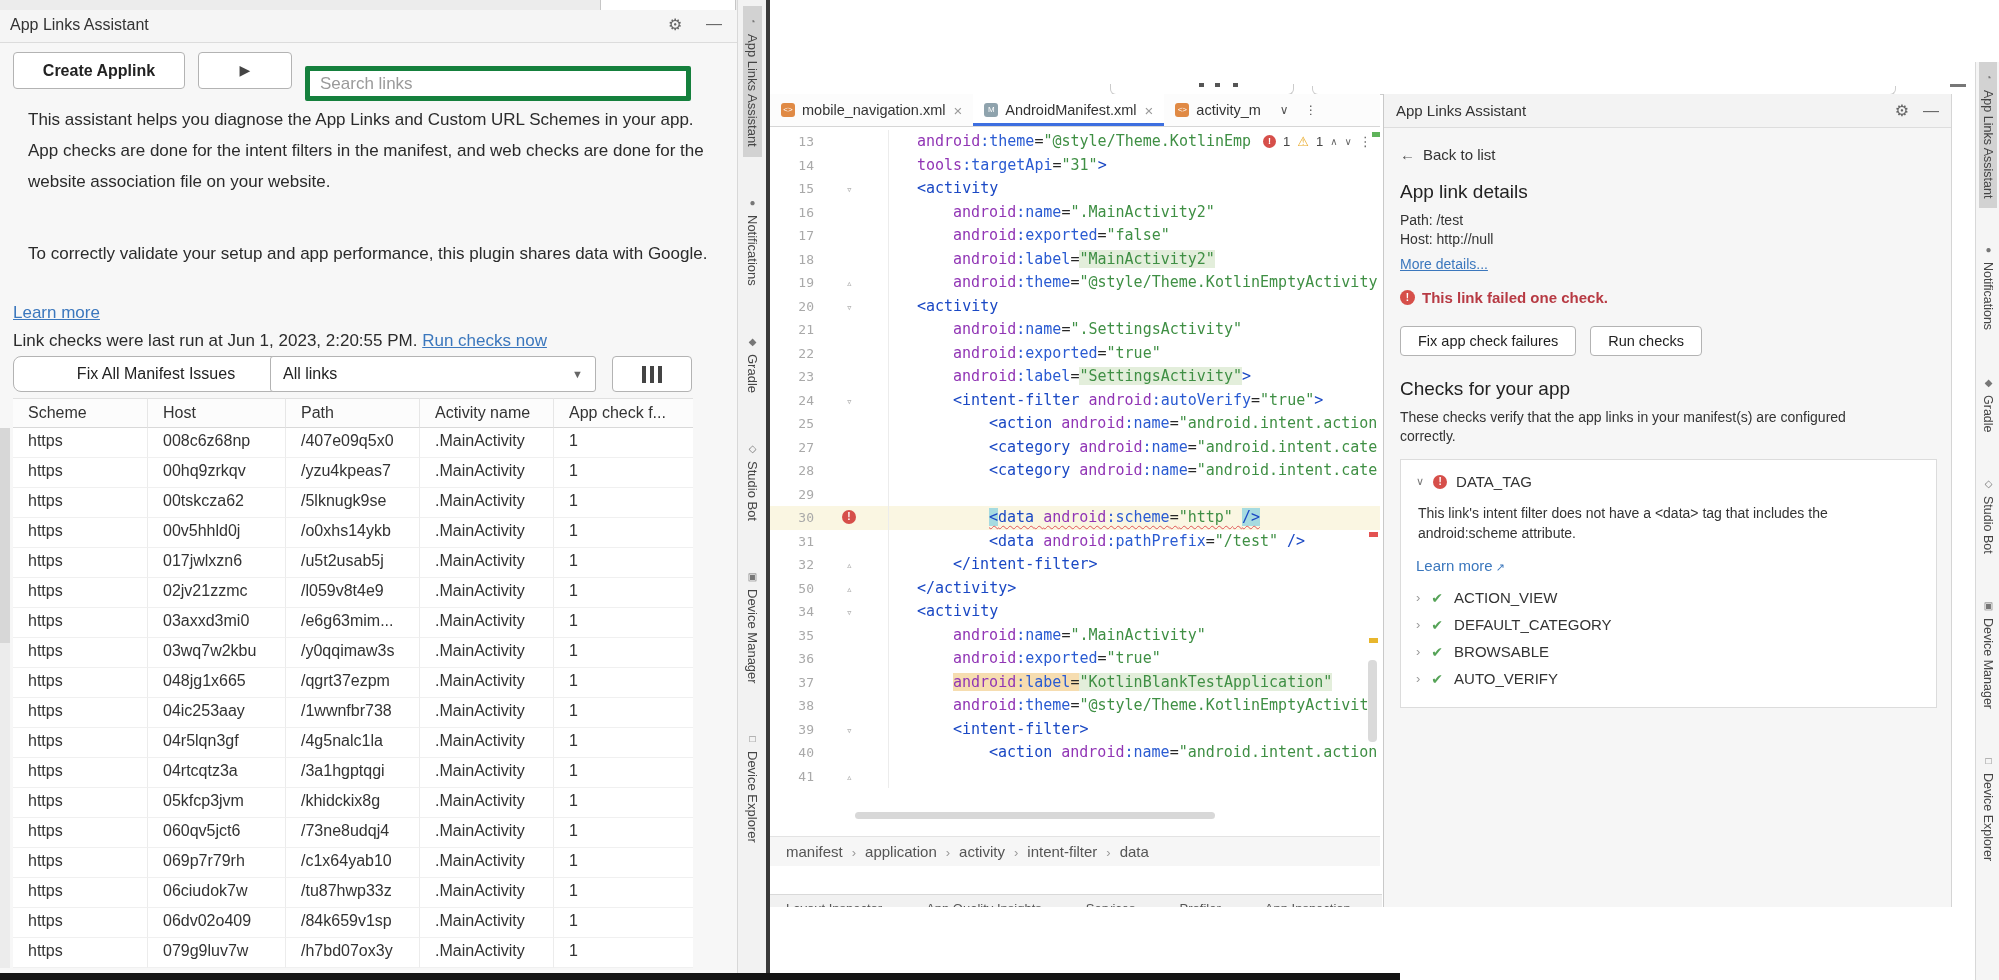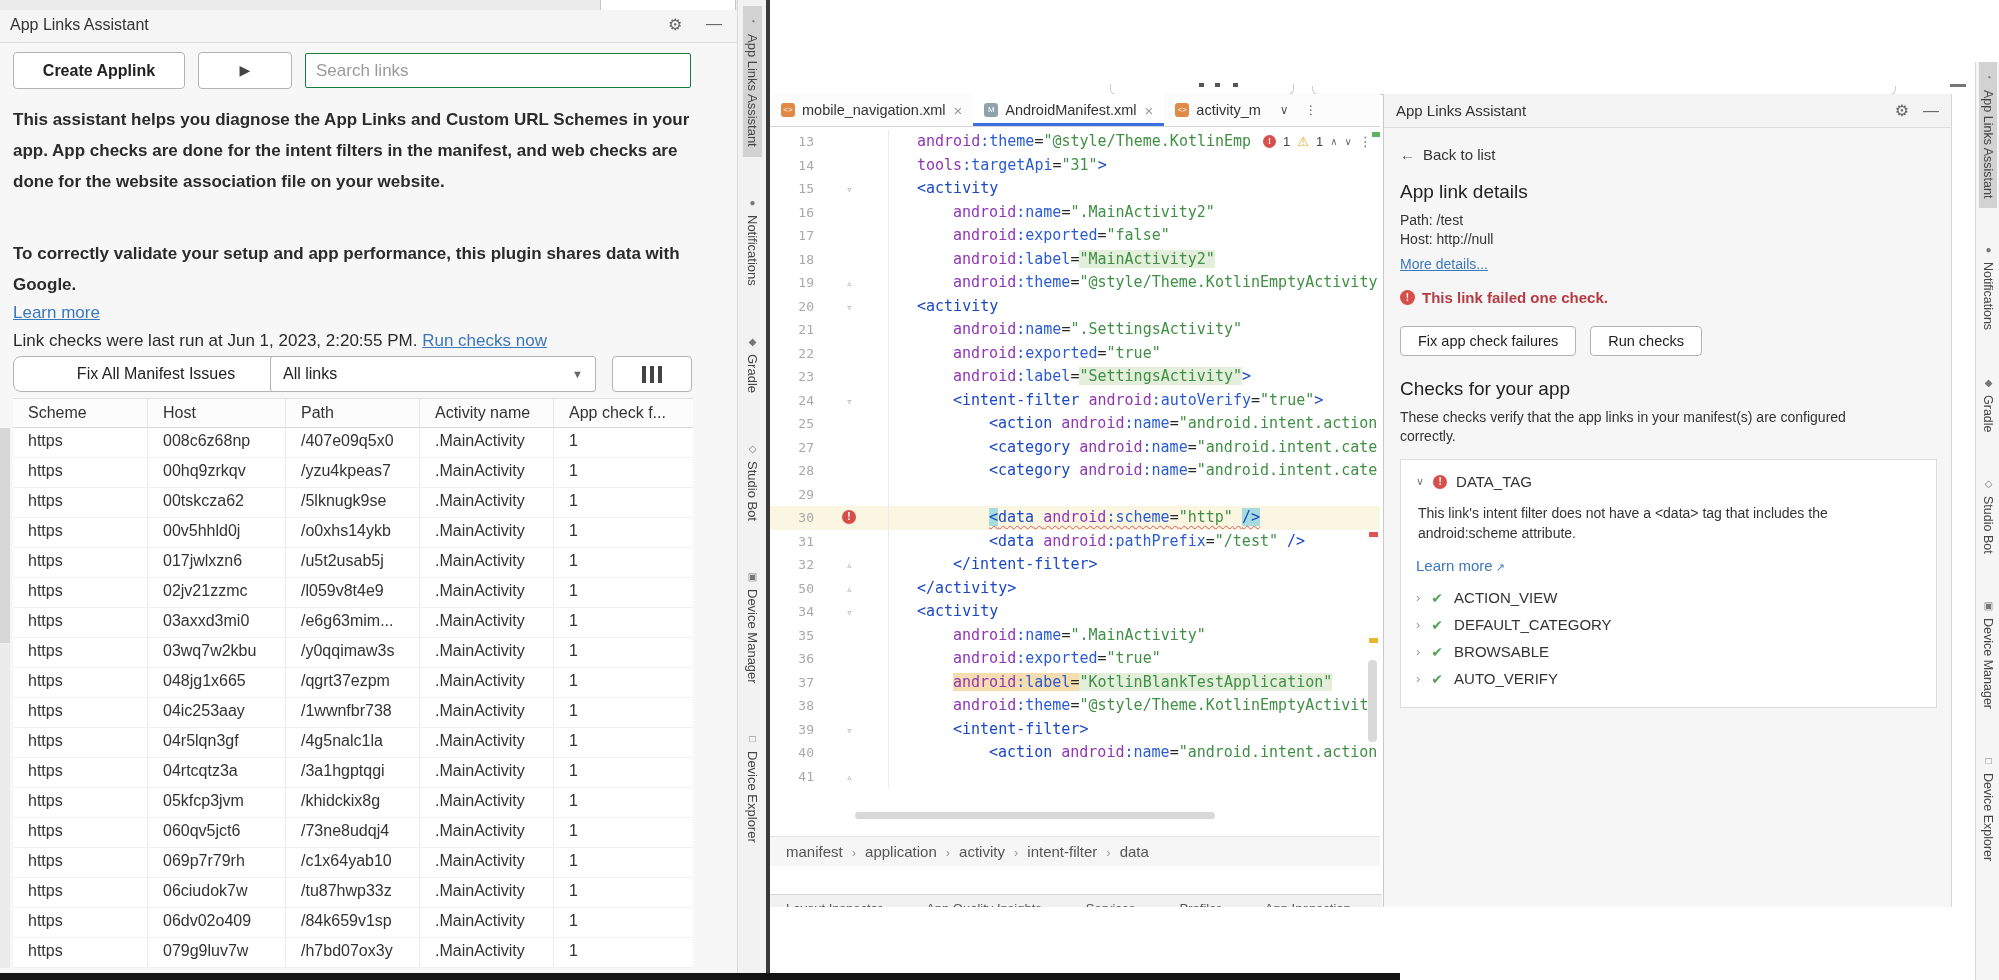--- a/index.html
+++ b/index.html
@@ -12,25 +12,25 @@
   .topbox{position:absolute;left:600px;top:-6px;width:134px;height:18px;background:#fff;border:1px solid #c6c6c6;border-radius:4px;}
   .ltitle{position:absolute;left:0;top:10px;width:737px;height:32px;border-bottom:1px solid #dcdcdc;background:#f5f5f5;}
   .ltitle .t{position:absolute;left:10px;top:6px;font-size:16px;color:#333;}
   .wicon{position:absolute;top:5px;font-size:16px;color:#666;cursor:default;}
   .gearL{left:668px;} .minL{left:706px;}
 
   .btn{box-sizing:border-box;background:#fff;border:1px solid #b3b3b3;border-radius:4px;font-size:16px;color:#222;text-align:center;}
   .createbtn{position:absolute;left:13px;top:52px;width:172px;height:37px;line-height:35px;font-weight:bold;}
   .playbtn{position:absolute;left:198px;top:52px;width:94px;height:37px;line-height:35px;color:#444;font-size:14px;}
   .searchwrap{position:absolute;left:305px;top:53px;width:386px;height:35px;}
-  .searchwrap input{box-sizing:border-box;width:100%;height:100%;border:1px solid #15803d;border-radius:2px;font-size:17px;
-        padding:0 10px;font-family:"Liberation Sans",sans-serif;color:#333;background:#fff;}
+  .searchwrap input{box-sizing:border-box;width:100%;height:100%;border:5px solid #15803d;border-radius:2px;font-size:17px;
+        padding:0 10px;font-family:"Liberation Sans",sans-serif;color:#333;background:#fff;margin-top:13px;}
   .searchwrap input::placeholder{color:#9a9a9a;}
 
-  .para{position:absolute;left:13px;width:695px;font-size:17px;line-height:31px;color:#2b2b2b;font-weight:bold;}
+  .para{position:absolute;left:28px;width:695px;font-size:17px;line-height:31px;color:#2b2b2b;}
   .p1{top:104px;} .p2{top:238px;}
   .link{color:var(--c-link_blue,#3b77bd);text-decoration:underline;cursor:pointer;}
   .learn{position:absolute;left:13px;top:303px;font-size:17px;}
   .lastrun{position:absolute;left:13px;top:331px;font-size:17px;color:#2b2b2b;white-space:nowrap;}
 
   .fixallbtn{position:absolute;left:13px;top:356px;width:286px;height:36px;line-height:34px;border-radius:8px;}
   .combo{position:absolute;left:270px;top:356px;width:326px;height:36px;box-sizing:border-box;background:#fff;
          border:1px solid #b3b3b3;border-radius:3px;font-size:16px;color:#222;line-height:34px;padding-left:12px;}
   .combo .arr{position:absolute;right:12px;top:0;font-size:11px;color:#666;}
   .colsbtn{position:absolute;left:612px;top:356px;width:80px;height:36px;}

